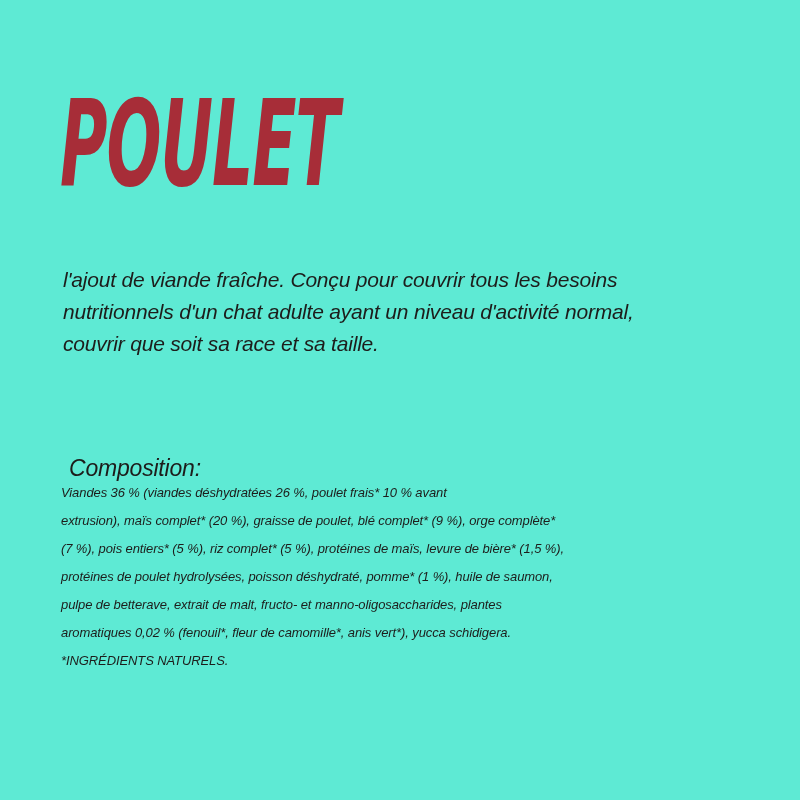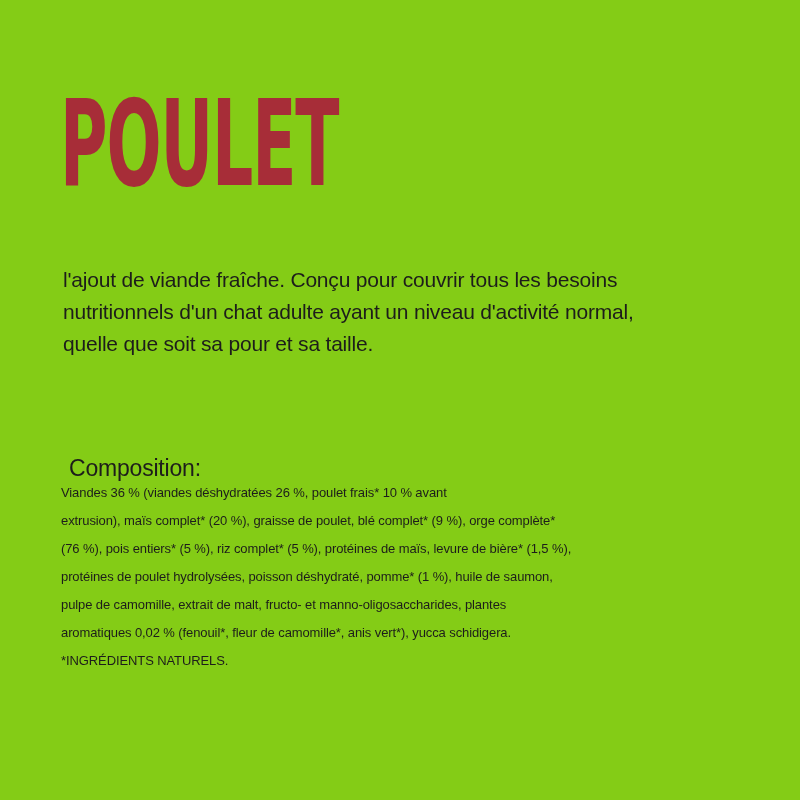--- a/index.html
+++ b/index.html
@@ -11,21 +11,22 @@
     height: 800px;
     background: #ffffff;
     font-family: "Liberation Sans", sans-serif;
     color: #1d1d1b;
     overflow: hidden;
   }
   .page {
     position: relative;
     width: 800px;
     height: 800px;
-    background: #84cc16;
+    background: #5eead4;
+    font-style: italic;
   }
   .product-title {
     position: absolute;
     left: 60px;
     top: 84px;
     margin: 0;
     font-family: "DejaVu Sans", sans-serif;
     font-weight: bold;
     font-size: 120px;
     line-height: 1;
@@ -70,28 +71,28 @@
 </head>
 <body>
 
 <div class="page">
 
   <h1 class="product-title" style="color: rgb(167, 45, 56);">POULET</h1>
 
   <div class="description">
       <div class="text-line">l'ajout de viande fraîche. Conçu pour couvrir tous les besoins</div>
       <div class="text-line">nutritionnels d'un chat adulte ayant un niveau d'activité normal,</div>
-      <div class="text-line">quelle que soit sa pour et sa taille.</div>
+      <div class="text-line">couvrir que soit sa race et sa taille.</div>
     </div>
 
   <h2 class="composition-heading">Composition:</h2>
 
   <div class="composition-body">
       <div class="text-line">Viandes 36 % (viandes déshydratées 26 %, poulet frais* 10 % avant</div>
       <div class="text-line">extrusion), maïs complet* (20 %), graisse de poulet, blé complet* (9 %), orge complète*</div>
-      <div class="text-line">(76 %), pois entiers* (5 %), riz complet* (5 %), protéines de maïs, levure de bière* (1,5 %),</div>
+      <div class="text-line">(7 %), pois entiers* (5 %), riz complet* (5 %), protéines de maïs, levure de bière* (1,5 %),</div>
       <div class="text-line">protéines de poulet hydrolysées, poisson déshydraté, pomme* (1 %), huile de saumon,</div>
-      <div class="text-line">pulpe de camomille, extrait de malt, fructo- et manno-oligosaccharides, plantes</div>
+      <div class="text-line">pulpe de betterave, extrait de malt, fructo- et manno-oligosaccharides, plantes</div>
       <div class="text-line">aromatiques 0,02 % (fenouil*, fleur de camomille*, anis vert*), yucca schidigera.</div>
       <div class="text-line">*INGRÉDIENTS NATURELS.</div>
     </div>
 
 </div>
 
 </body></html>

